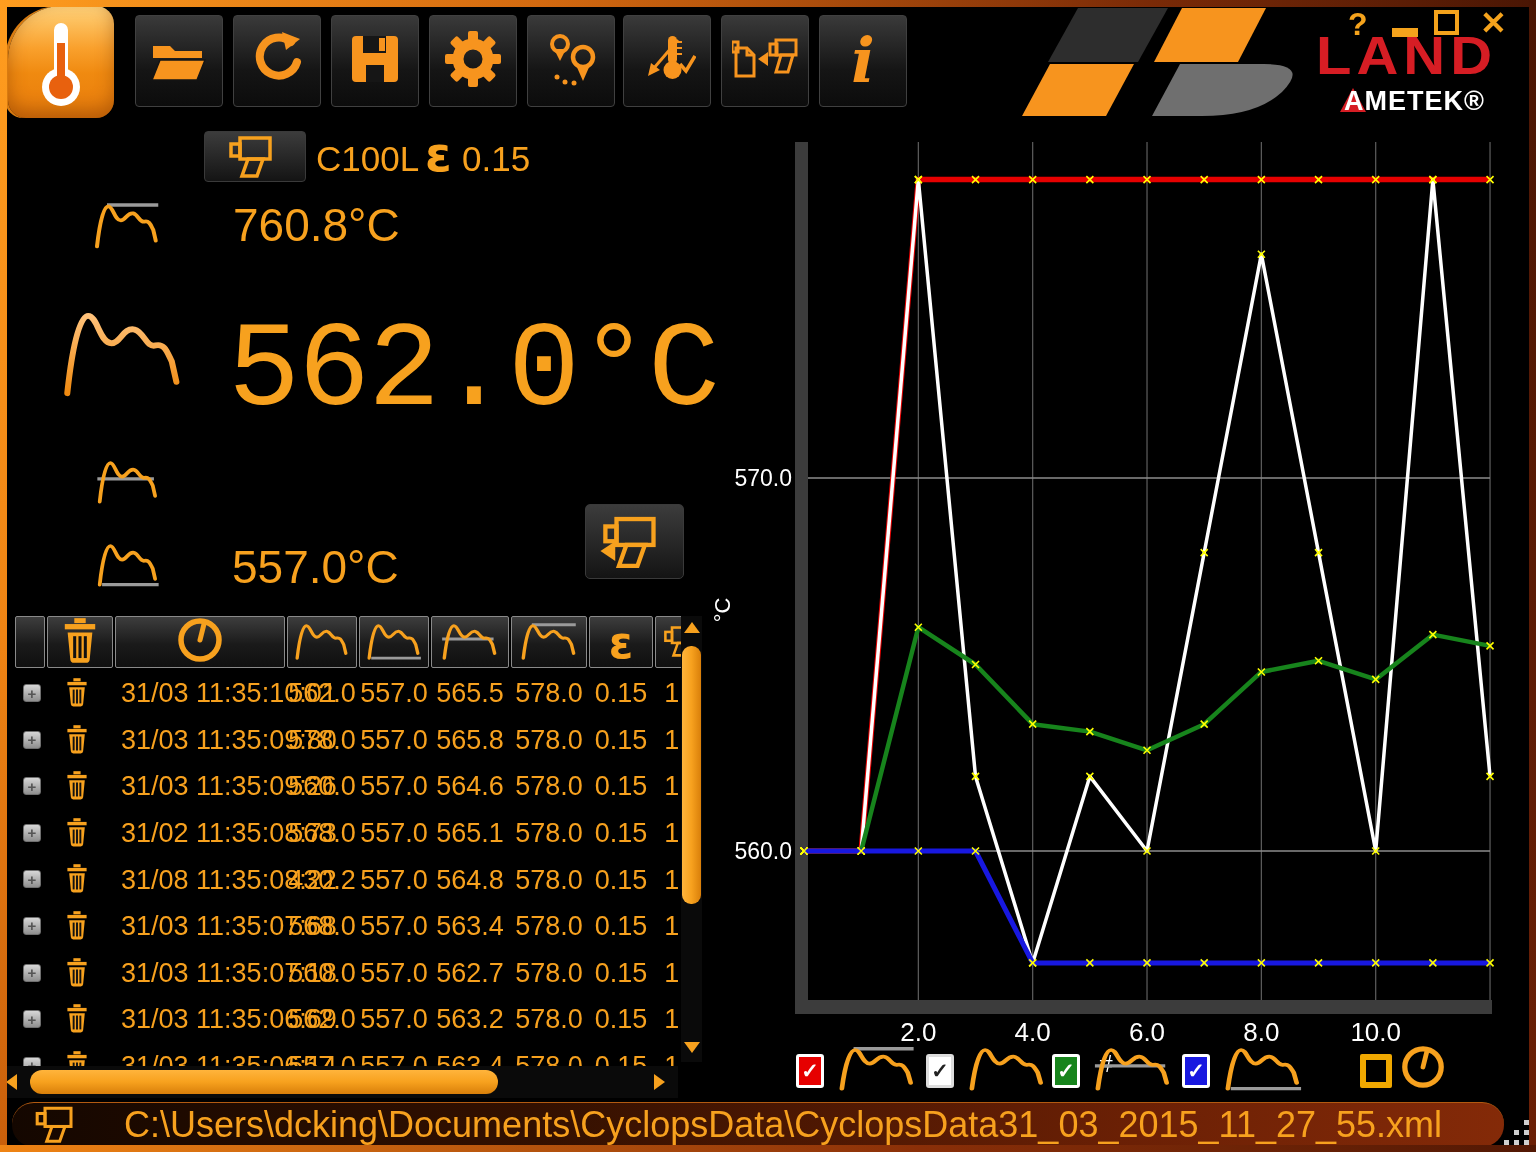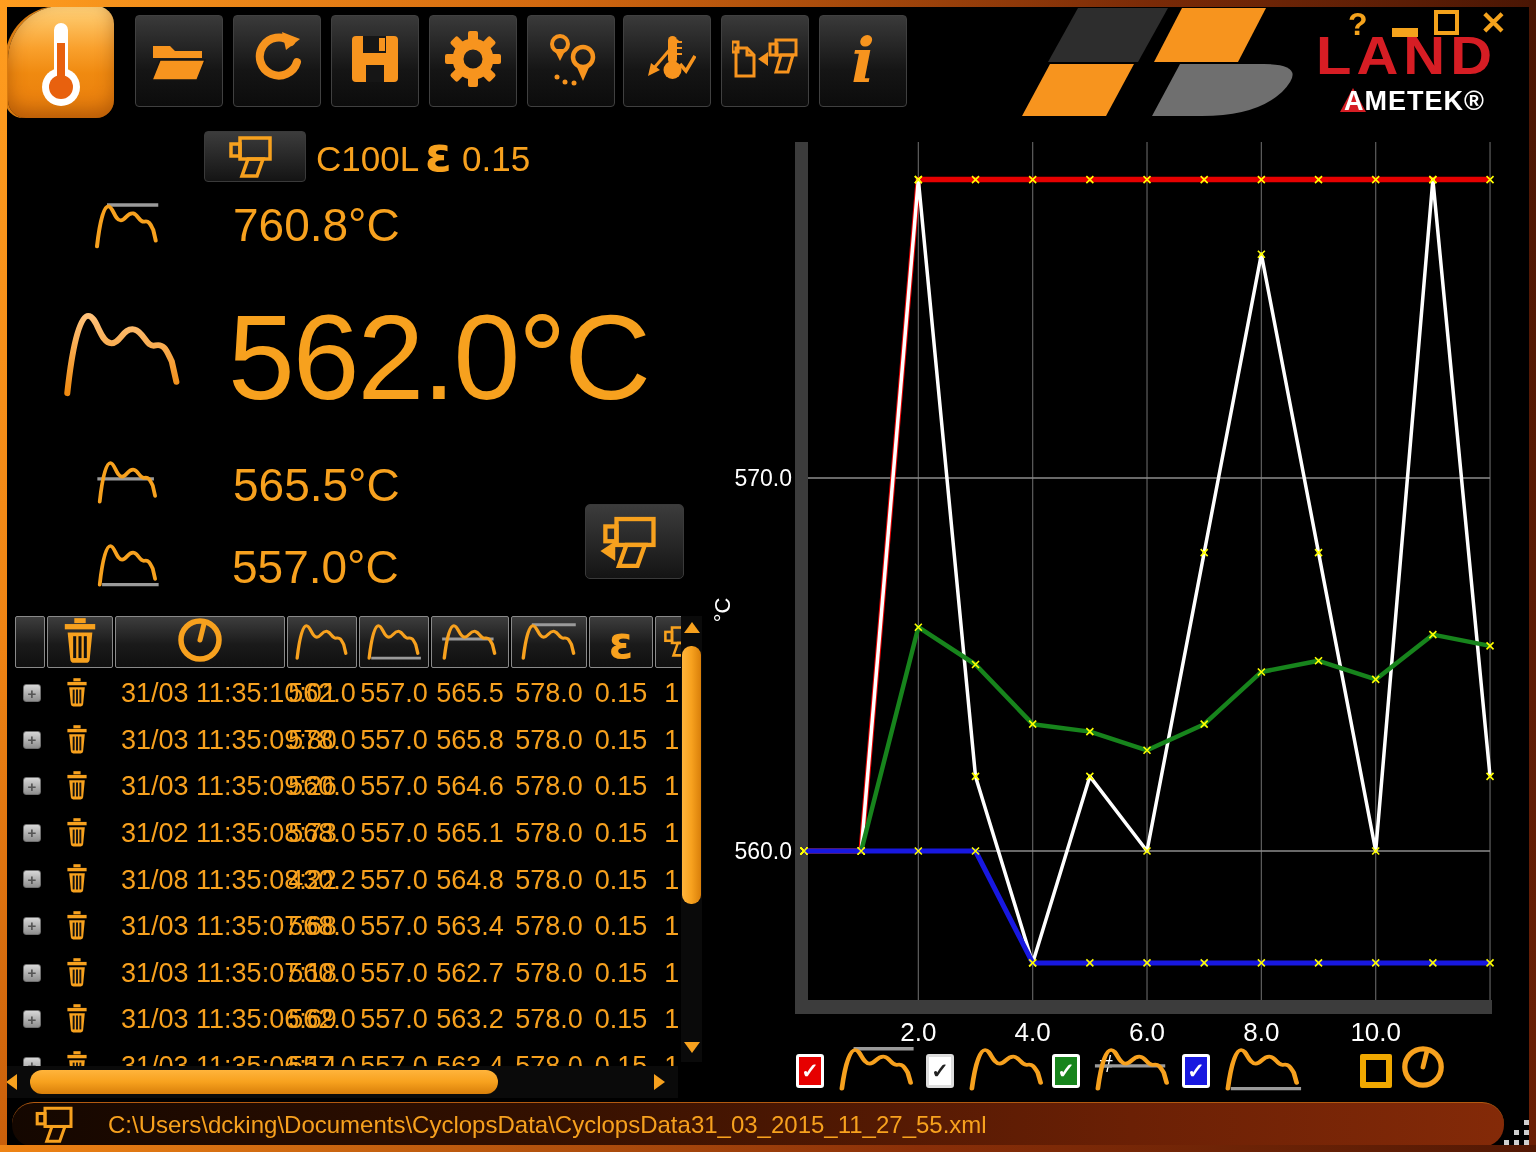--- a/index.html
+++ b/index.html
@@ -34,21 +34,21 @@
 
   
   .orange{color:#f7a11e;}
   #dev-btn{position:absolute;left:204px;top:131px;width:100px;height:49px;border-radius:4px;
         background:linear-gradient(180deg,#3c3c3c,#141414);border:1px solid #3a3a3a;
         display:flex;align-items:center;justify-content:center;}
   #dev-model{position:absolute;left:316px;top:139px;font-size:35px;}
   #dev-eps-sym{position:absolute;left:425px;top:126px;font-size:48px;font-weight:bold;font-family:"DejaVu Sans",sans-serif;}
   #dev-eps-val{position:absolute;left:462px;top:139px;font-size:35px;}
   .rdlabel{position:absolute;font-size:46px;}
-  #rd-current{position:absolute;left:228px;top:288px;font-size:120px;letter-spacing:-2px;}
+  #rd-current{position:absolute;left:228px;top:304px;font-size:120px;letter-spacing:-2px;font-family:Liberation Mono, monospace;}
   #imp-btn{position:absolute;left:585px;top:504px;width:97px;height:73px;border-radius:5px;
         background:linear-gradient(180deg,#3c3c3c,#141414);border:1px solid #3a3a3a;
         display:flex;align-items:center;justify-content:center;}
 
   
   #tablepanel{position:absolute;left:7px;top:614px;width:674px;height:452px;overflow:hidden;}
   .hcell{position:absolute;top:2px;height:52px;background:linear-gradient(180deg,#3d3d3d,#1a1a1a 55%,#101010);
         border:1px solid #8a8a8a;border-radius:2px;display:flex;align-items:center;justify-content:center;box-sizing:border-box;}
   #rows{position:absolute;left:0;top:56px;width:674px;height:396px;overflow:hidden;}
   .trow{position:relative;height:46.6px;}
@@ -80,21 +80,21 @@
         display:flex;align-items:center;justify-content:center;font-size:21px;font-weight:bold;color:#fff;box-sizing:border-box;}
   .legend-wave{position:absolute;z-index:8;}
   #legend-sq{position:absolute;left:1360px;top:1054px;width:32px;height:34px;border:6px solid #f0a800;
         box-sizing:border-box;border-radius:2px;z-index:8;}
   #legend-clock{position:absolute;left:1400px;top:1044px;z-index:8;}
 
   
   #statusbar{position:absolute;left:12px;top:1102px;width:1492px;height:44px;border-radius:22px;
         background:linear-gradient(90deg,#140700 0%,#331000 35%,#6b2005 75%,#842a08 100%);
         border-top:1px solid #b35a10;display:flex;align-items:center;z-index:10;}
-  #status-path{font-size:24px;color:#f7a11e;margin-left:24px;white-space:nowrap;}
+  #status-path{font-size:36px;color:#f7a11e;margin-left:40px;white-space:nowrap;}
   #grip{position:absolute;right:4px;bottom:4px;width:28px;height:28px;z-index:60;}
   #grip i{position:absolute;width:5px;height:5px;background:#cfcfcf;}
 </style>
 </head>
 <body>
 
 <div id="root">
 
   <div id="applogo">
     <svg width="100" height="106" viewBox="0 0 100 106">
@@ -235,21 +235,20 @@
           </linearGradient>
         </defs>
         <path d="M4,41 C6,22 9,7 13,7 C17,7 18,19 23,19 C27,19 28,12 33,13 C37,14 38,21 42,20 C46,19 47,23 49,27 L51,36" fill="none" stroke="url(#wg)" stroke-width="2.6" stroke-linecap="round"></path>
       </svg></span>
   <div id="rd-current" class="orange">562.0°C</div>
 
   <span class="legend-wave" style="left:95px;top:455px;"><svg width="66" height="50" viewBox="0 0 56 44" preserveAspectRatio="none">
         <line x1="2" y1="21" x2="50" y2="21" stroke="#9a9a9a" stroke-width="3"></line>
         <path d="M4,41 C6,22 9,7 13,7 C17,7 18,19 23,19 C27,19 28,12 33,13 C37,14 38,21 42,20 C46,19 47,23 49,27 L51,36" fill="none" stroke="#f7a11e" stroke-width="3.2" stroke-linecap="round"></path>
       </svg></span>
-  <div class="rdlabel orange" style="left:233px;top:458px;">565.5°C</div>
 
   <span class="legend-wave" style="left:95px;top:538px;"><svg width="66" height="50" viewBox="0 0 56 44" preserveAspectRatio="none">
         <line x1="6" y1="41" x2="54" y2="41" stroke="#9a9a9a" stroke-width="3"></line>
         <path d="M4,41 C6,22 9,7 13,7 C17,7 18,19 23,19 C27,19 28,12 33,13 C37,14 38,21 42,20 C46,19 47,23 49,27 L51,36" fill="none" stroke="#f7a11e" stroke-width="3.2" stroke-linecap="round"></path>
       </svg></span>
   <div class="rdlabel orange" style="left:232px;top:540px;">557.0°C</div>
 
   <div id="imp-btn">
       <span><svg width="74" height="60" viewBox="0 0 60 46">
           <polygon points="2,32 14,24 14,40" fill="#f7a11e"></polygon>

